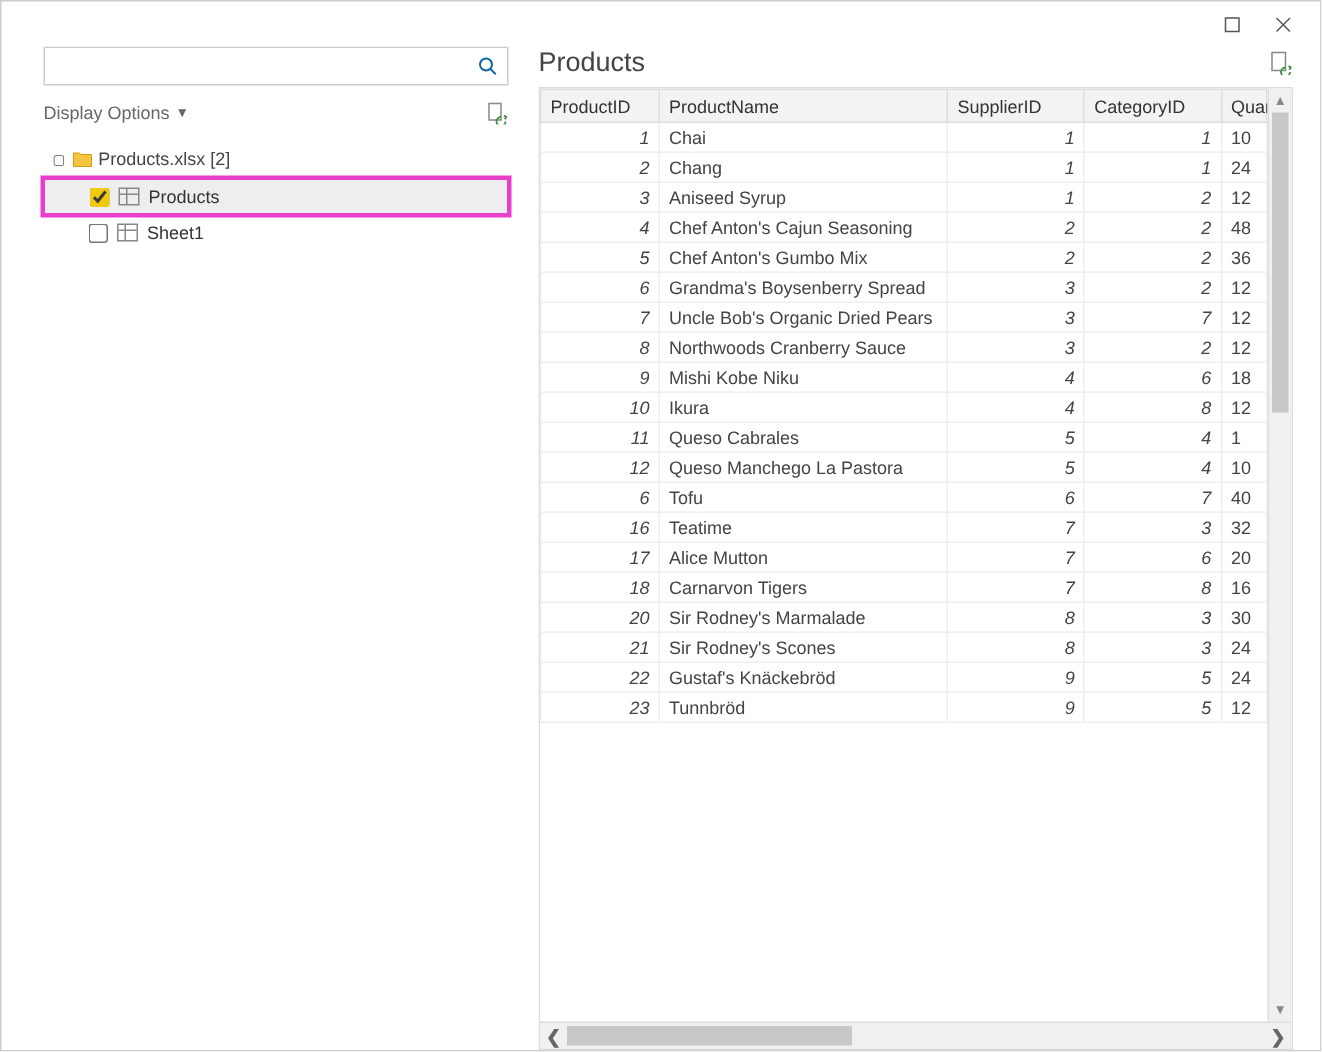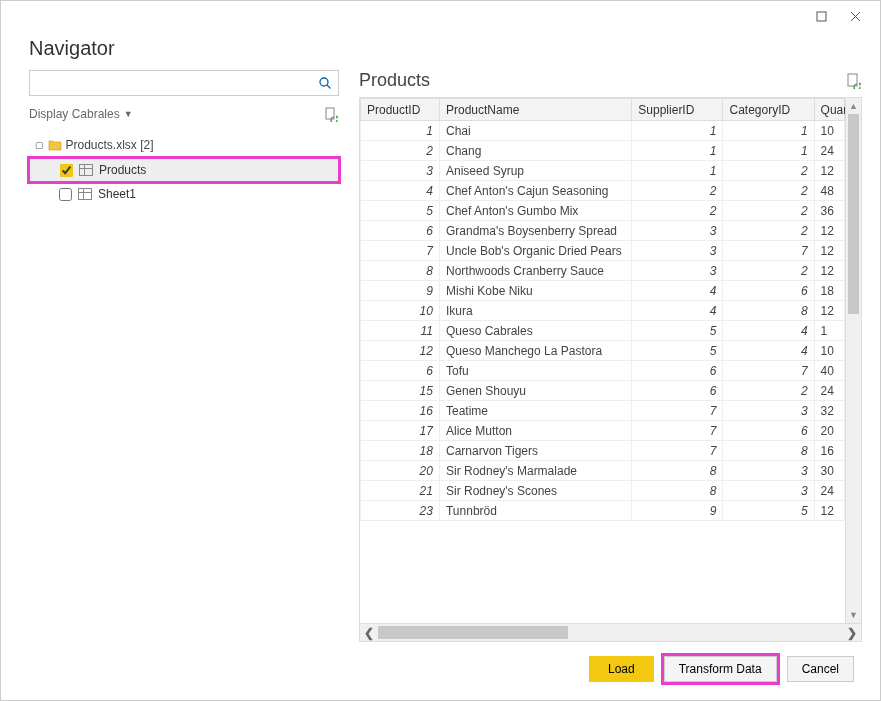--- a/index.html
+++ b/index.html
@@ -65,36 +65,35 @@
         </svg>
     </div>
     <div class="win-btn">
       <svg width="11" height="11" viewBox="0 0 11 11">
           <line x1="1" y1="1" x2="10" y2="10" stroke="#555" stroke-width="1"></line>
           <line x1="10" y1="1" x2="1" y2="10" stroke="#555" stroke-width="1"></line>
         </svg>
     </div>
   </div>
 
-  <div class="header">Navigator</div>
 
   <div class="body">
     <div class="left">
       <div class="search">
         <input type="text" placeholder="" style="">
         <span class="mag">
           <svg width="14" height="14" viewBox="0 0 14 14">
               <circle cx="6" cy="6" r="4" fill="none" stroke="#0a64a4" stroke-width="1.3"></circle>
               <line x1="9" y1="9" x2="12.5" y2="12.5" stroke="#0a64a4" stroke-width="1.3"></line>
             </svg>
         </span>
       </div>
       <div class="disp-row">
         <span class="dlabel">
-          <span>Display Cabrales</span>
+          <span>Display Options</span>
           <span style="font-size:9px">▼</span>
         </span>
         <span>
           <svg width="15" height="15" viewBox="0 0 15 15">
               <rect x="2" y="1" width="8" height="11" fill="none" stroke="#888" stroke-width="1"></rect>
               <path d="M10 10 a3 3 0 1 0 3 3" fill="none" stroke="#3a8f3a" stroke-width="1.2"></path>
               <path d="M12 9 l1.5 1 l-1 1.5" fill="none" stroke="#3a8f3a" stroke-width="1.2"></path>
             </svg>
         </span>
       </div>
@@ -240,27 +239,20 @@
                     <td>10</td>
                   </tr>
                   <tr>
                     <td class="num">6</td>
                     <td>Tofu</td>
                     <td class="num">6</td>
                     <td class="num">7</td>
                     <td>40</td>
                   </tr>
                   <tr>
-                    <td class="num">15</td>
-                    <td>Genen Shouyu</td>
-                    <td class="num">6</td>
-                    <td class="num">2</td>
-                    <td>24</td>
-                  </tr>
-                  <tr>
                     <td class="num">16</td>
                     <td>Teatime</td>
                     <td class="num">7</td>
                     <td class="num">3</td>
                     <td>32</td>
                   </tr>
                   <tr>
                     <td class="num">17</td>
                     <td>Alice Mutton</td>
                     <td class="num">7</td>
@@ -279,20 +271,27 @@
                     <td>Sir Rodney's Marmalade</td>
                     <td class="num">8</td>
                     <td class="num">3</td>
                     <td>30</td>
                   </tr>
                   <tr>
                     <td class="num">21</td>
                     <td>Sir Rodney's Scones</td>
                     <td class="num">8</td>
                     <td class="num">3</td>
+                    <td>24</td>
+                  </tr>
+                  <tr>
+                    <td class="num">22</td>
+                    <td>Gustaf's Knäckebröd</td>
+                    <td class="num">9</td>
+                    <td class="num">5</td>
                     <td>24</td>
                   </tr>
                   <tr>
                     <td class="num">23</td>
                     <td>Tunnbröd</td>
                     <td class="num">9</td>
                     <td class="num">5</td>
                     <td>12</td>
                   </tr>
                 </tbody>
@@ -310,18 +309,13 @@
           <div class="btn">❮</div>
           <div class="track">
               <div class="thumb"></div>
             </div>
           <div class="btn">❯</div>
         </div>
       </div>
     </div>
   </div>
 
-  <div class="footer">
-    <button class="btn-primary">Load</button>
-    <button class="btn-default hl">Transform Data</button>
-    <button class="btn-default">Cancel</button>
-  </div>
 </div>
 
 </body></html>

